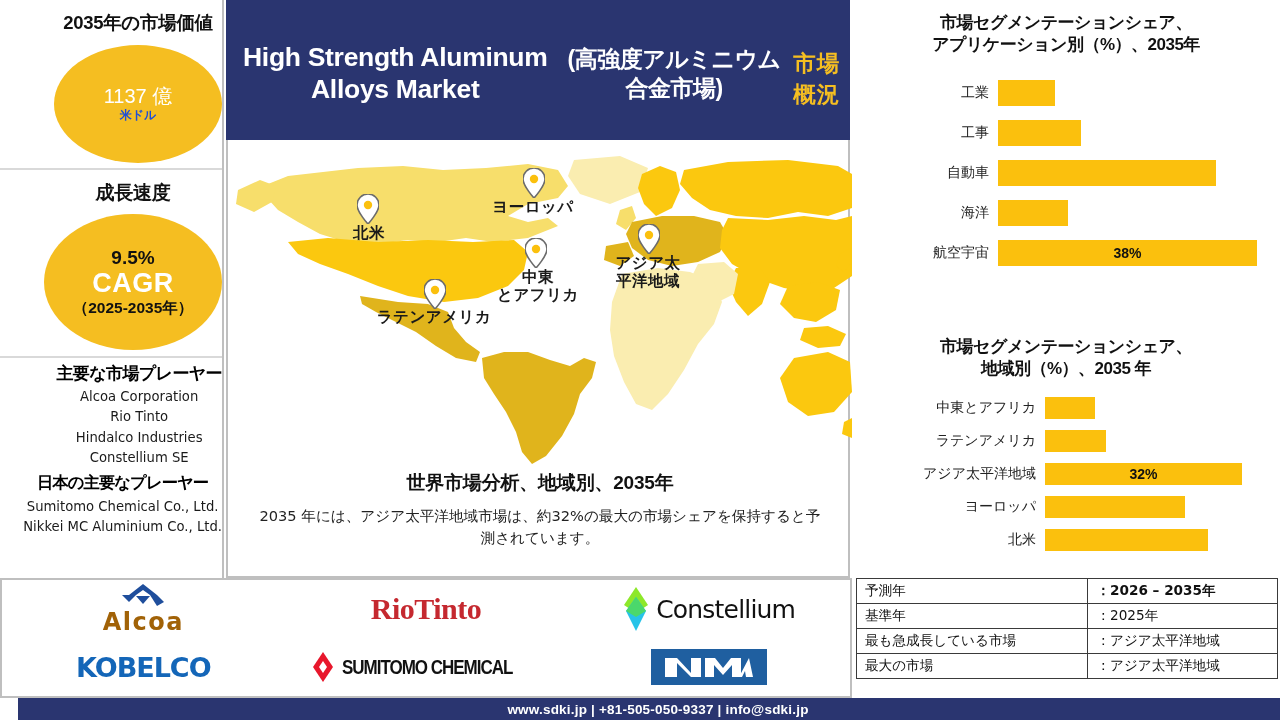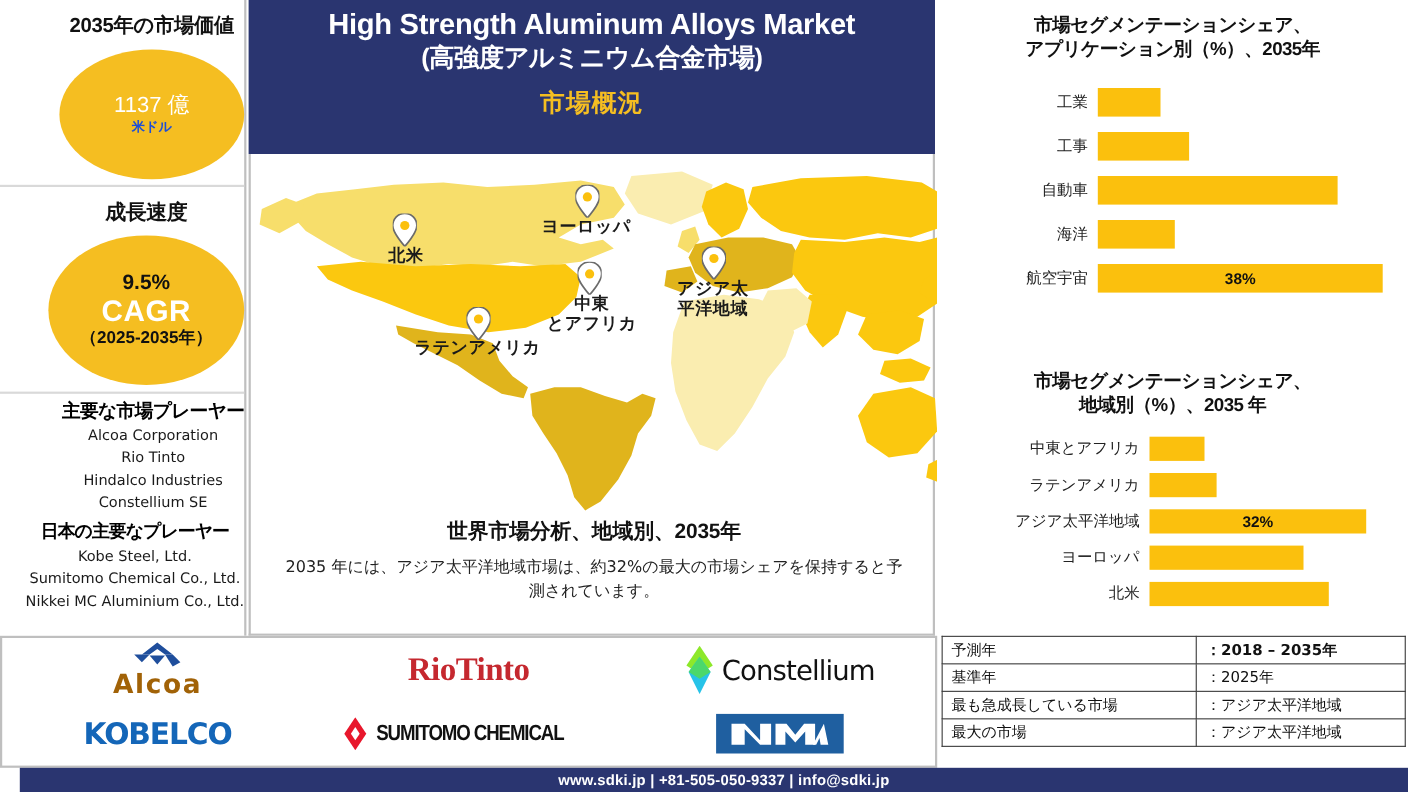--- a/index.html
+++ b/index.html
@@ -45,21 +45,21 @@
     font-family: "DejaVu Sans", sans-serif;
   }
 
   
   .center-col {
     position: absolute; left: 226px; top: 0; width: 624px; height: 578px;
   }
   .hero {
     position:absolute; left:0; top:0; width: 624px; height: 140px;
     background: #2A3570; color:#fff; text-align:center;
-    display:flex; flex-direction:column; align-items:center; justify-content:flex-start;
+    display:flex; flex-direction:row; align-items:center; justify-content:flex-start;
     padding-top: 7px;
   }
   .hero-en { font-size: 26.5px; font-weight: bold; line-height: 1.18; letter-spacing:-0.3px;}
   .hero-jp { font-size: 23px; font-weight: bold; line-height: 1.25; letter-spacing:-0.5px;}
   .hero-sub { font-size: 22.5px; font-weight: bold; color:#F5BE21; margin-top: 11px; letter-spacing:1px;}
 
   .map-panel {
     position:absolute; left:0; top:140px; width: 624px; height: 438px;
     background:#fff; border:2px solid #bfbfbf; border-top:none;
   }
@@ -170,21 +170,20 @@
         <li>Alcoa Corporation</li>
         <li>Rio Tinto</li>
         <li>Hindalco Industries</li>
         <li>Constellium SE</li>
       </ul>
     </div>
 
     <div class="lc-block" style="padding-top:3px;">
       <div class="players-head" style="font-size:16.3px;letter-spacing:-0.9px;">日本の主要なプレーヤー</div>
       <ul class="players-list" style="margin-top:3px;">
-        <li>Kobe Steel, Ltd.</li>
         <li>Sumitomo  Chemical Co., Ltd.</li>
         <li>Nikkei MC Aluminium  Co., Ltd.</li>
       </ul>
     </div>
 
   </div>
 
   <div class="center-col">
 
     <div class="hero">
@@ -398,21 +397,21 @@
           <path d="M78,24 L88,5 L92,24 L85,24 L84,18 L81,24 Z" fill="#ffffff"></path>
         </svg>
       </span>
     </div>
   </div>
 
   <table class="info-table">
     <tbody>
       <tr>
         <td class="k">予測年</td>
-        <td class="v" style="font-weight:bold;">：2018 – 2035年</td>
+        <td class="v" style="font-weight:bold;">：2026 – 2035年</td>
       </tr>
       <tr>
         <td class="k">基準年</td>
         <td class="v">：2025年</td>
       </tr>
       <tr>
         <td class="k">最も急成長している市場</td>
         <td class="v">：アジア太平洋地域</td>
       </tr>
       <tr>

